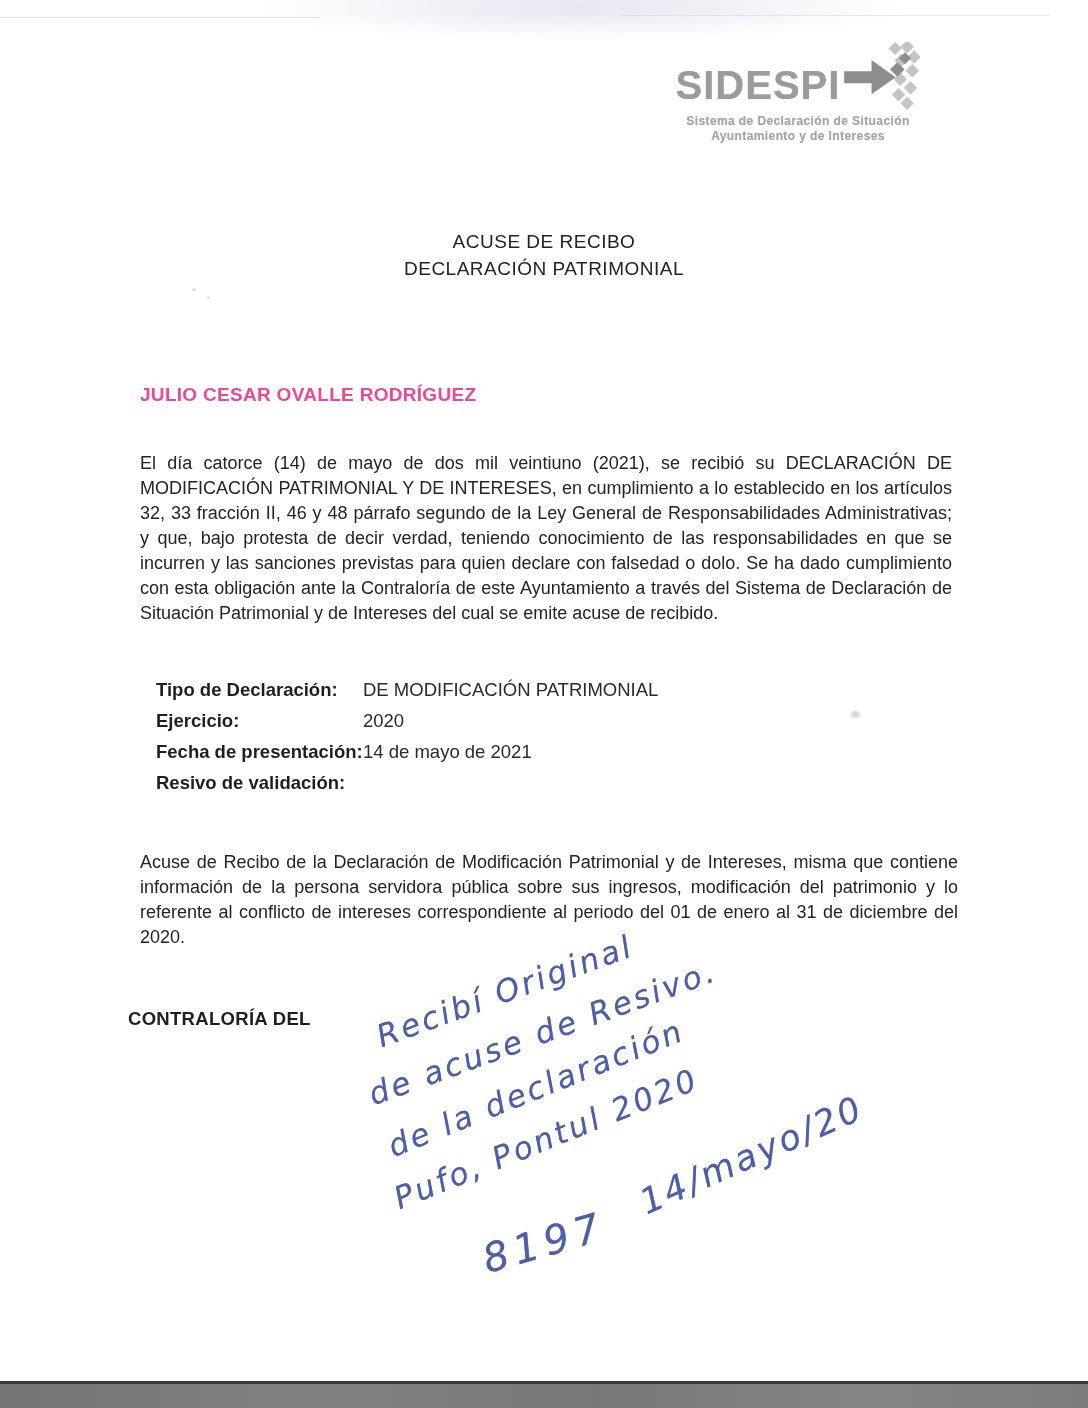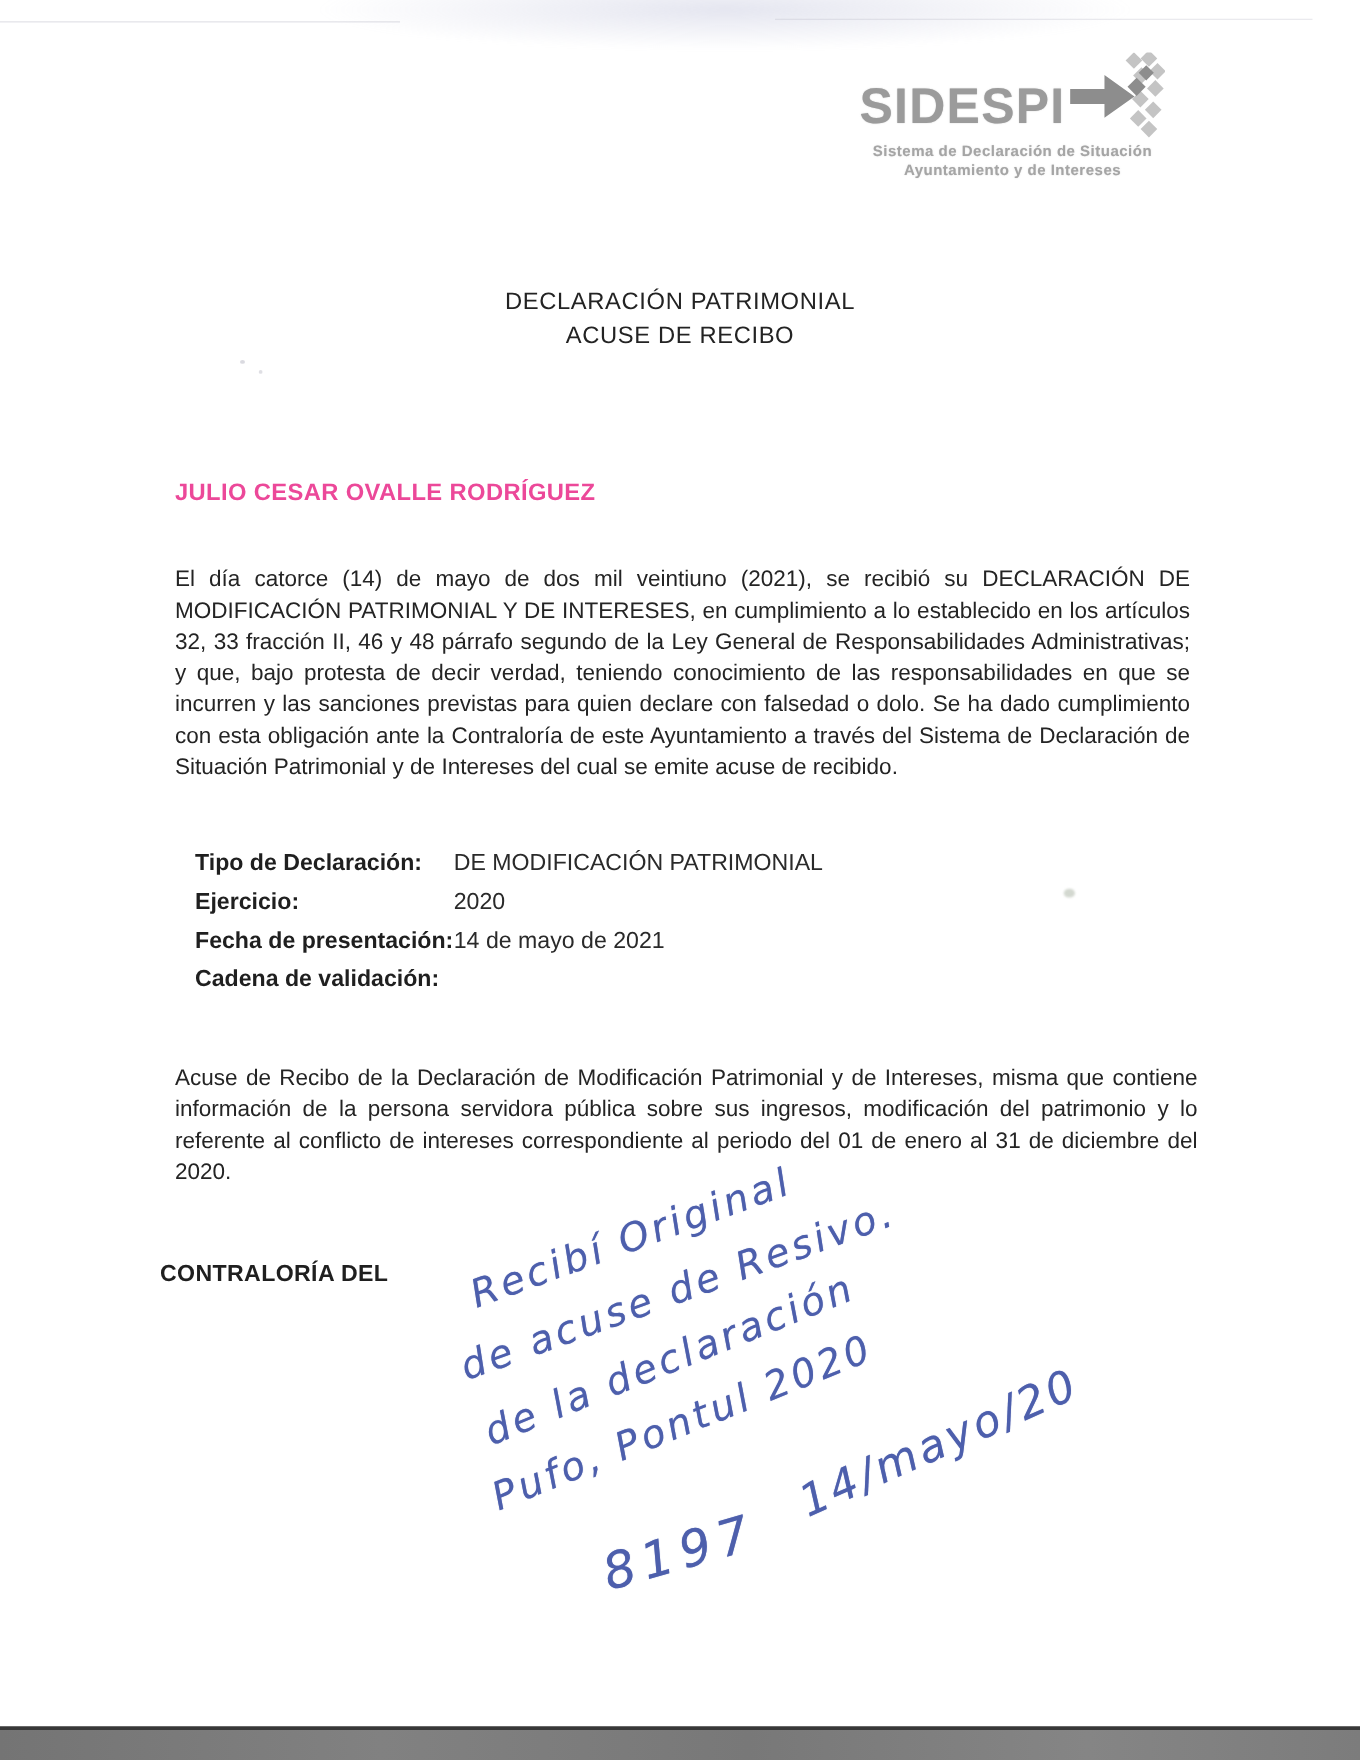--- a/index.html
+++ b/index.html
@@ -36,21 +36,21 @@
     position:absolute;left:192px;top:288px;width:4px;height:3px;border-radius:50%;
     background:rgba(150,150,165,0.35);
   }
   .dot-artifact-c{
     position:absolute;left:207px;top:296px;width:3px;height:3px;border-radius:50%;
     background:rgba(150,150,165,0.30);
   }
 
   
   .logo{
-    position:absolute;left:668px;top:56px;width:260px;text-align:center;margin-left:12px;
+    position:absolute;left:668px;top:56px;width:260px;text-align:center;
   }
   .logo-row{display:flex;align-items:center;justify-content:center;height:58px;}
   .logo-title{
     font-size:40px;font-weight:bold;color:#9b9b9b;letter-spacing:1px;
     text-shadow:0 0 1px rgba(150,150,150,0.6);
   }
   .logo-arrow{margin-left:2px;margin-top:-10px;}
   .logo-tagline{
     font-size:12px;color:#a5a5a5;line-height:15px;letter-spacing:0.4px;
     text-shadow:0 0 1px rgba(160,160,160,0.5);
@@ -142,43 +142,43 @@
             <rect x="68" y="14" width="10" height="10" transform="rotate(45 73 19)"></rect>
           </g>
         </svg>
       </span>
     </div>
     <div class="logo-tagline">Sistema de Declaración de Situación</div>
     <div class="logo-tagline">Ayuntamiento y de Intereses</div>
   </div>
 
   <div class="doc-title">
+    <div>ACUSE DE RECIBO</div>
     <div>DECLARACIÓN PATRIMONIAL</div>
-    <div>ACUSE DE RECIBO</div>
   </div>
 
   <div class="recipient">JULIO CESAR OVALLE RODRÍGUEZ</div>
 
   <div class="para1">El día catorce (14) de mayo de dos mil veintiuno (2021), se recibió su DECLARACIÓN DE MODIFICACIÓN PATRIMONIAL Y DE INTERESES, en cumplimiento a lo establecido en los artículos 32, 33 fracción II, 46 y 48 párrafo segundo de la Ley General de Responsabilidades Administrativas; y que, bajo protesta de decir verdad, teniendo conocimiento de las responsabilidades en que se incurren y las sanciones previstas para quien declare con falsedad o dolo. Se ha dado cumplimiento con esta obligación ante la Contraloría de este Ayuntamiento a través del Sistema de Declaración de Situación Patrimonial y de Intereses del cual se emite acuse de recibido.</div>
 
   <div class="fields">
     <div class="field-row">
       <span class="field-label">Tipo de Declaración:</span>
       <span class="field-value">DE MODIFICACIÓN PATRIMONIAL</span>
     </div>
     <div class="field-row">
       <span class="field-label">Ejercicio:</span>
       <span class="field-value">2020</span>
     </div>
     <div class="field-row">
       <span class="field-label">Fecha de presentación:</span>
       <span class="field-value">14 de mayo de 2021</span>
     </div>
     <div class="field-row">
-      <span class="field-label">Cadena de validación:</span>
+      <span class="field-label">Resivo de validación:</span>
       <span class="field-value"></span>
     </div>
   </div>
 
   <div class="para2">Acuse de Recibo de la Declaración de Modificación Patrimonial y de Intereses, misma que contiene información de la persona servidora pública sobre sus ingresos, modificación del patrimonio y lo referente al conflicto de intereses correspondiente al periodo del 01 de enero al 31 de diciembre del 2020.</div>
 
   <div class="contraloria">CONTRALORÍA DEL</div>
 
   <div>
     <div class="hand hand-l1">Recibí Original</div>

